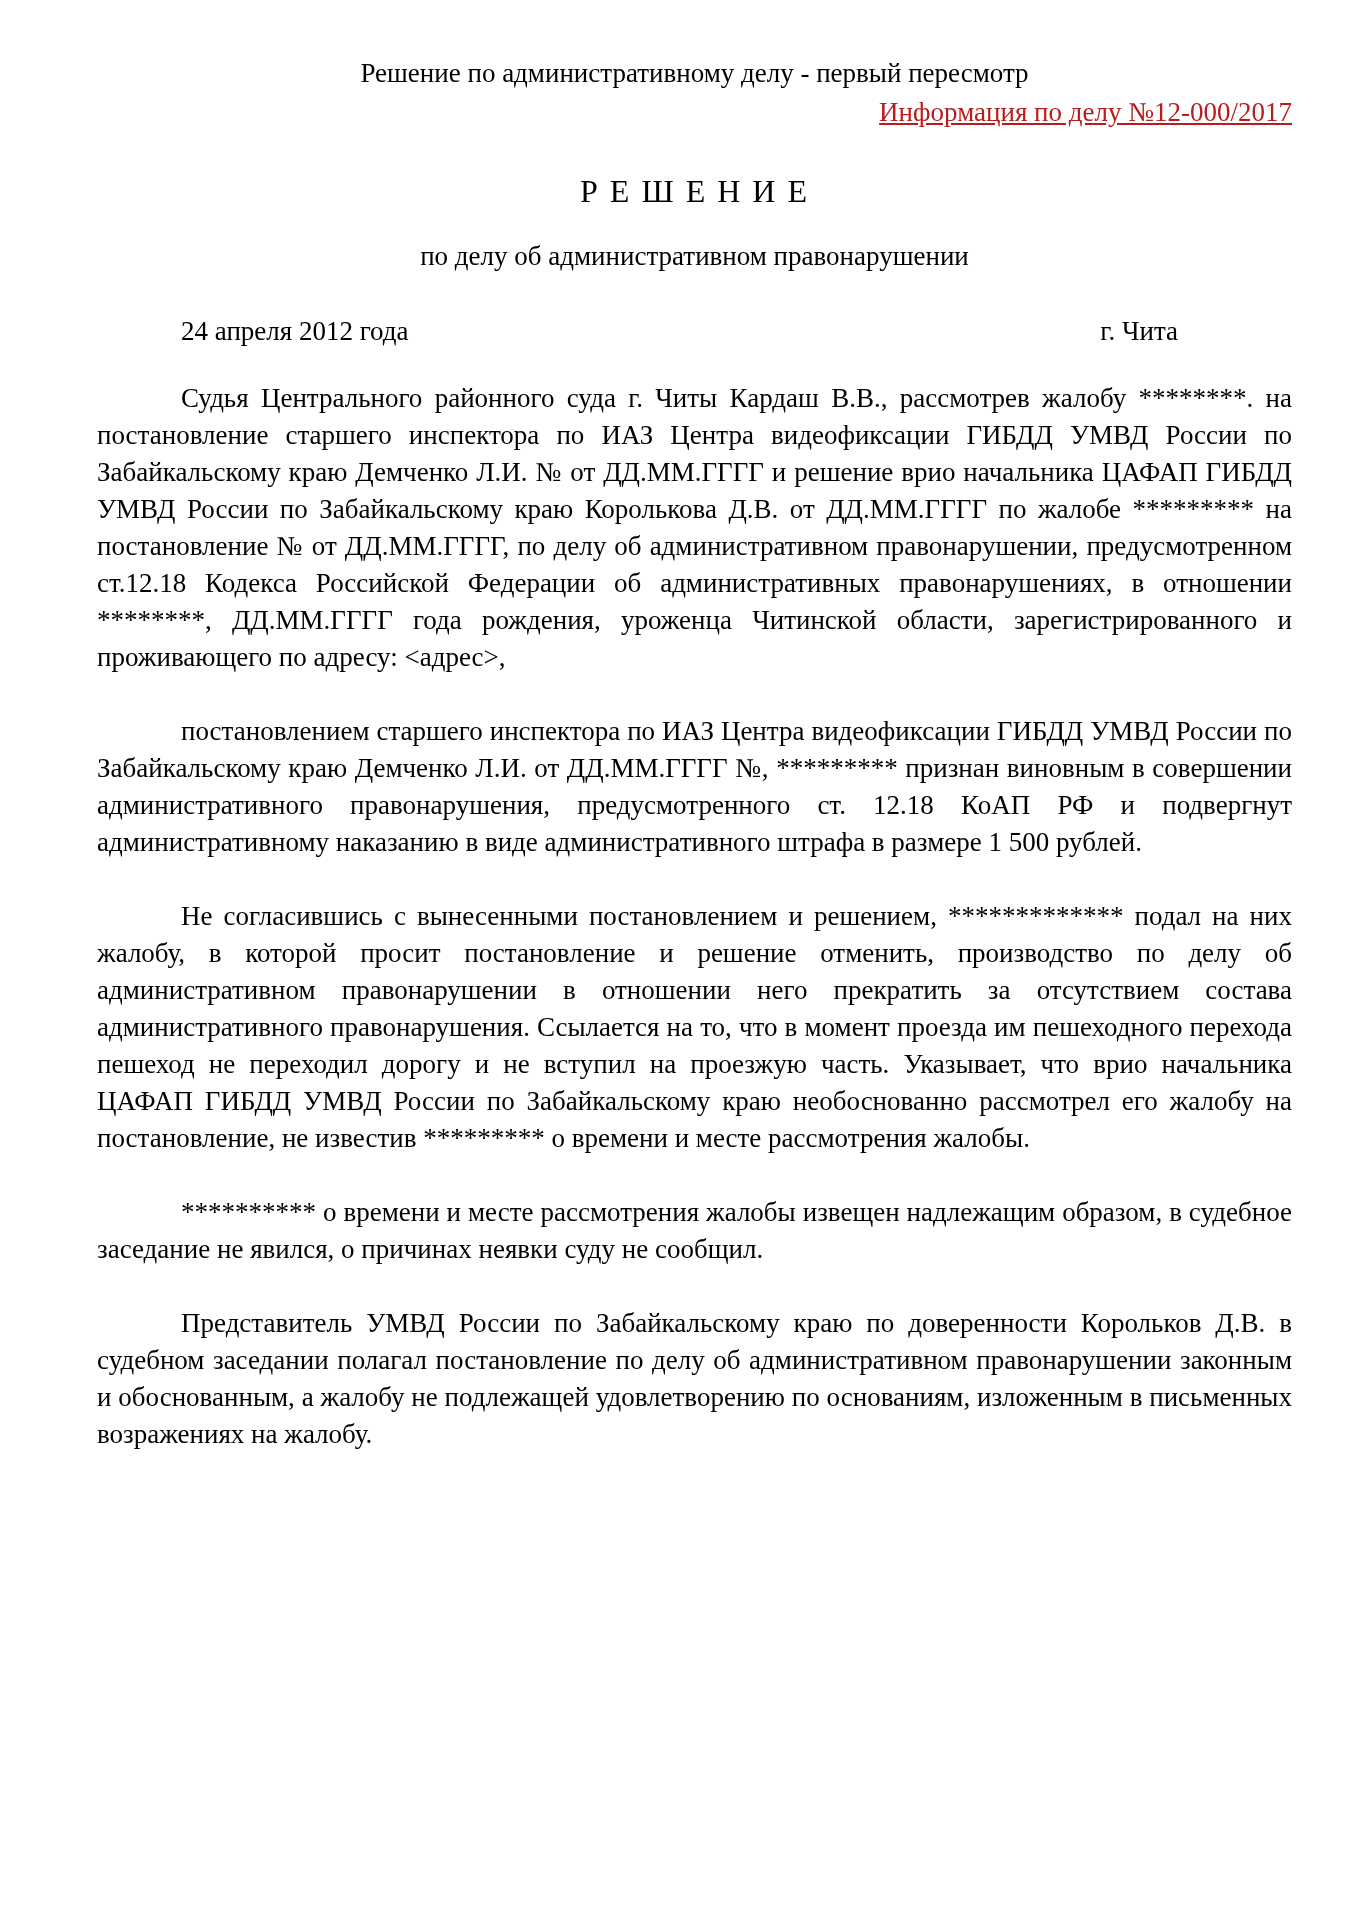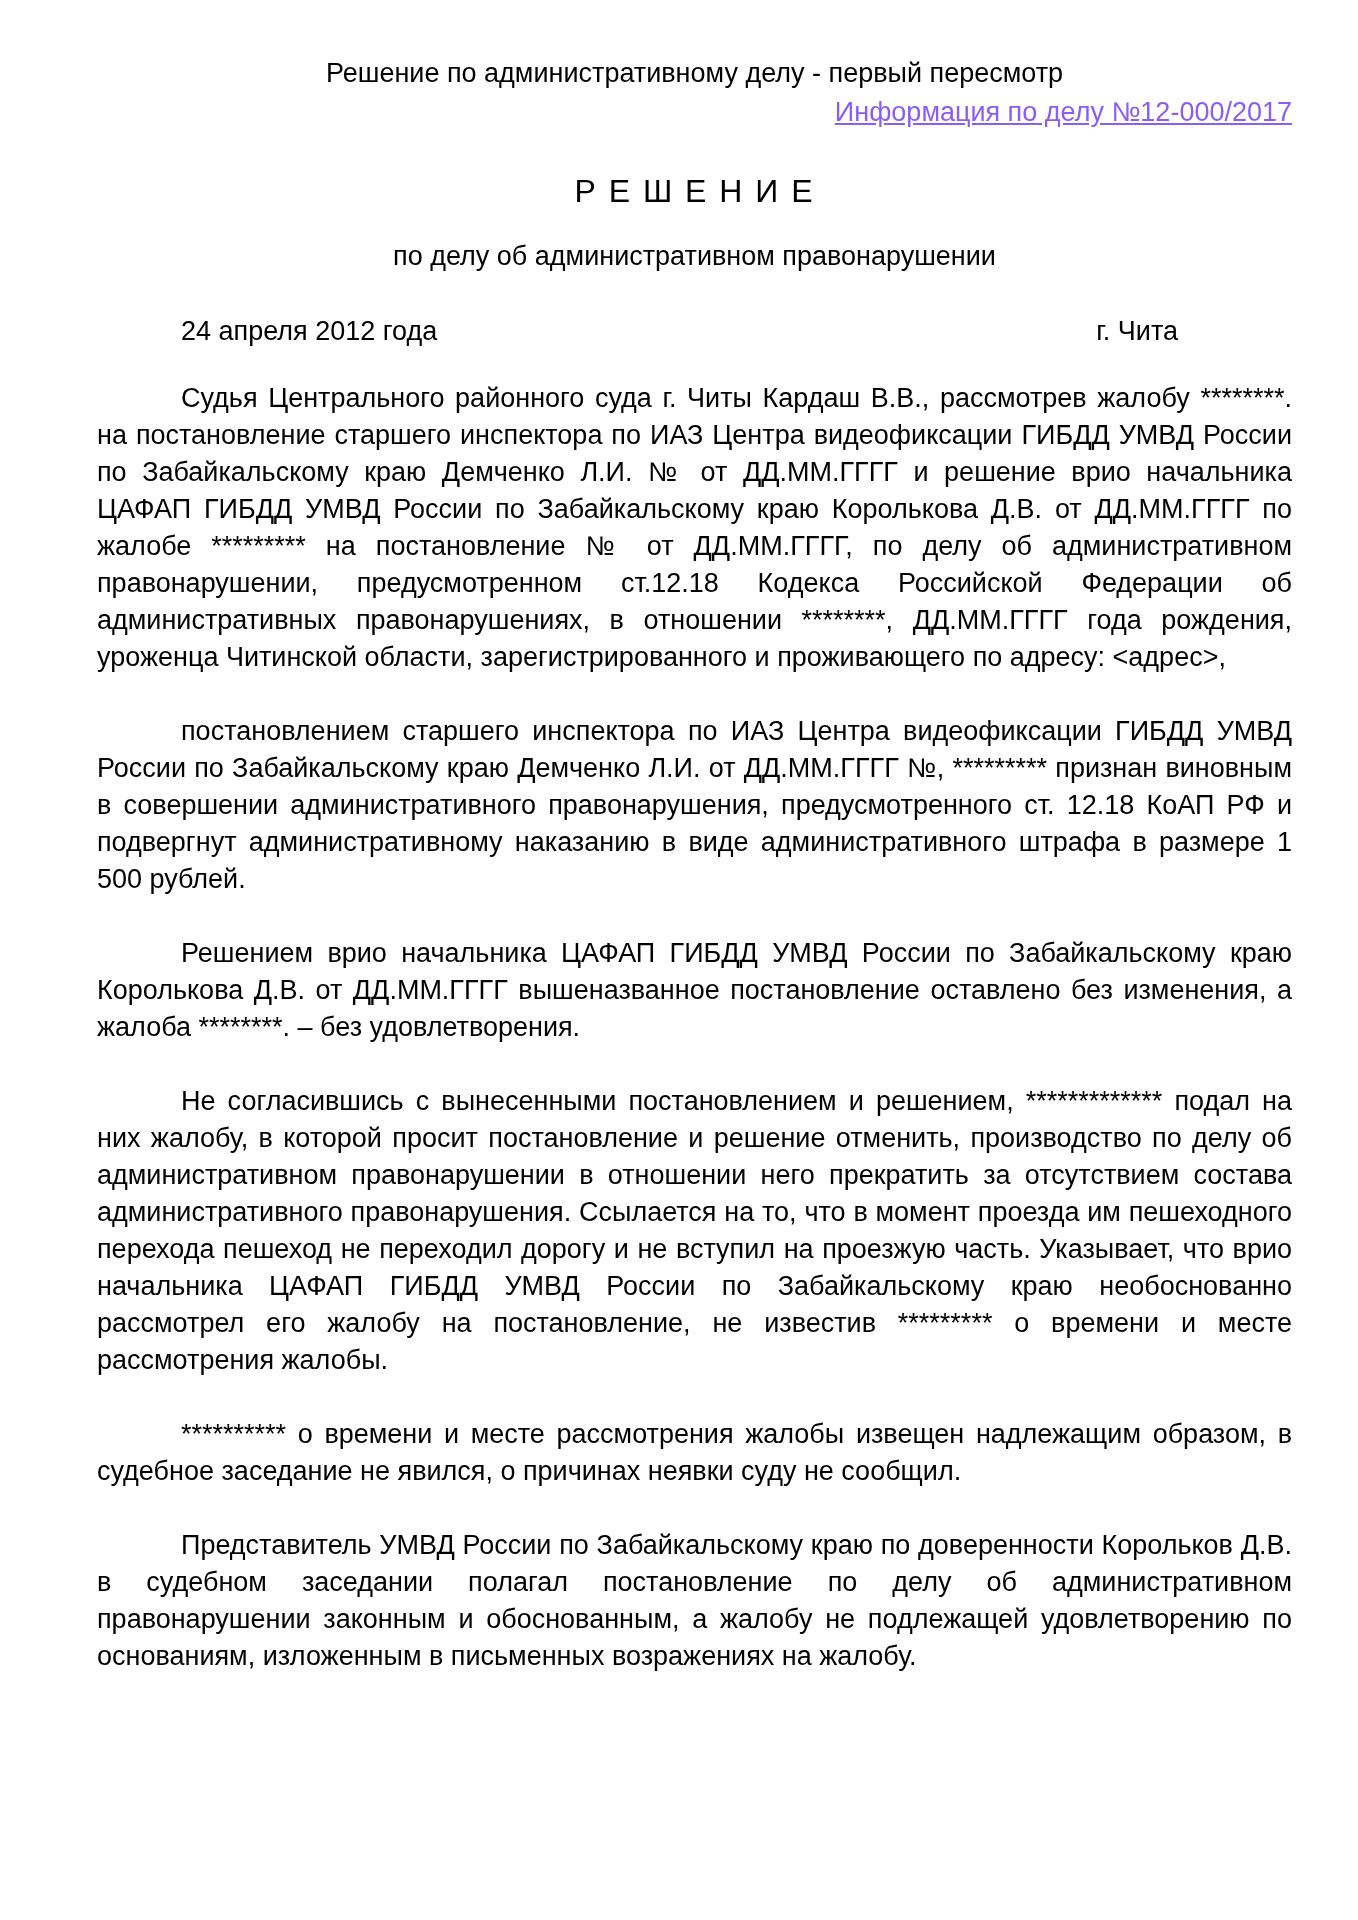--- a/index.html
+++ b/index.html
@@ -8,35 +8,35 @@
     background: #ffffff;
   }
   .page {
     position: relative;
     width: 1358px;
     height: 1920px;
     box-sizing: border-box;
     padding: 55px 66px 6px 97px;
     background: #ffffff;
     color: #000000;
-    font-family: Liberation Sans, sans-serif;
+    font-family: Liberation Serif, serif;
     font-size: 27px;
     line-height: 37px;
     overflow: hidden;
   }
   .doc-type {
     text-align: center;
     white-space: nowrap;
   }
   .link-row {
     text-align: right;
     margin-top: 2px;
   }
   .case-link {
-    color: #8b5cf6;
+    color: #b91c1c;
     text-decoration: underline;
     cursor: pointer;
   }
   .case-number {
     text-align: right;
     margin-top: 38px;
   }
   .title {
     text-align: center;
     font-weight: normal;
@@ -94,21 +94,20 @@
   <div class="date-row">
     <span class="date">24 апреля 2012 года</span>
     <span class="city">г. Чита</span>
   </div>
 
   <p class="para">Судья Центрального районного суда г. Читы Кардаш В.В., рассмотрев жалобу ********. на постановление старшего инспектора по ИАЗ Центра видеофиксации ГИБДД УМВД России по Забайкальскому краю Демченко Л.И. № от ДД.ММ.ГГГГ и решение врио начальника ЦАФАП ГИБДД УМВД России по Забайкальскому краю Королькова Д.В. от ДД.ММ.ГГГГ по жалобе ********* на постановление № от ДД.ММ.ГГГГ, по делу об административном правонарушении, предусмотренном ст.12.18 Кодекса Российской Федерации об административных правонарушениях, в отношении ********, ДД.ММ.ГГГГ года рождения, уроженца Читинской области, зарегистрированного и проживающего по адресу: &lt;адрес&gt;,</p>
 
 
   <p class="para after-resolution">постановлением старшего инспектора по ИАЗ Центра видеофиксации ГИБДД УМВД России по Забайкальскому краю Демченко Л.И. от ДД.ММ.ГГГГ №, ********* признан виновным в совершении административного правонарушения, предусмотренного ст. 12.18 КоАП РФ и подвергнут административному наказанию в виде административного штрафа в размере 1 500 рублей.</p>
 
-  <p class="para">Решением врио начальника ЦАФАП ГИБДД УМВД России по Забайкальскому краю Королькова Д.В. от ДД.ММ.ГГГГ вышеназванное постановление оставлено без изменения, а жалоба ********. – без удовлетворения.</p>
 
   <p class="para">Не согласившись с вынесенными постановлением и решением, ************* подал на них жалобу, в которой просит постановление и решение отменить, производство по делу об административном правонарушении в отношении него прекратить за отсутствием состава административного правонарушения. Ссылается на то, что в момент проезда им пешеходного перехода пешеход не переходил дорогу и не вступил на проезжую часть. Указывает, что врио начальника ЦАФАП ГИБДД УМВД России по Забайкальскому краю необоснованно рассмотрел его жалобу на постановление, не известив ********* о времени и месте рассмотрения жалобы.</p>
 
   <p class="para">********** о времени и месте рассмотрения жалобы извещен надлежащим образом, в судебное заседание не явился, о причинах неявки суду не сообщил.</p>
 
   <p class="para">Представитель УМВД России по Забайкальскому краю по доверенности Корольков Д.В. в судебном заседании полагал постановление по делу об административном правонарушении законным и обоснованным, а жалобу не подлежащей удовлетворению по основаниям, изложенным в письменных возражениях на жалобу.</p>
 
 </div>
 
 </body></html>

